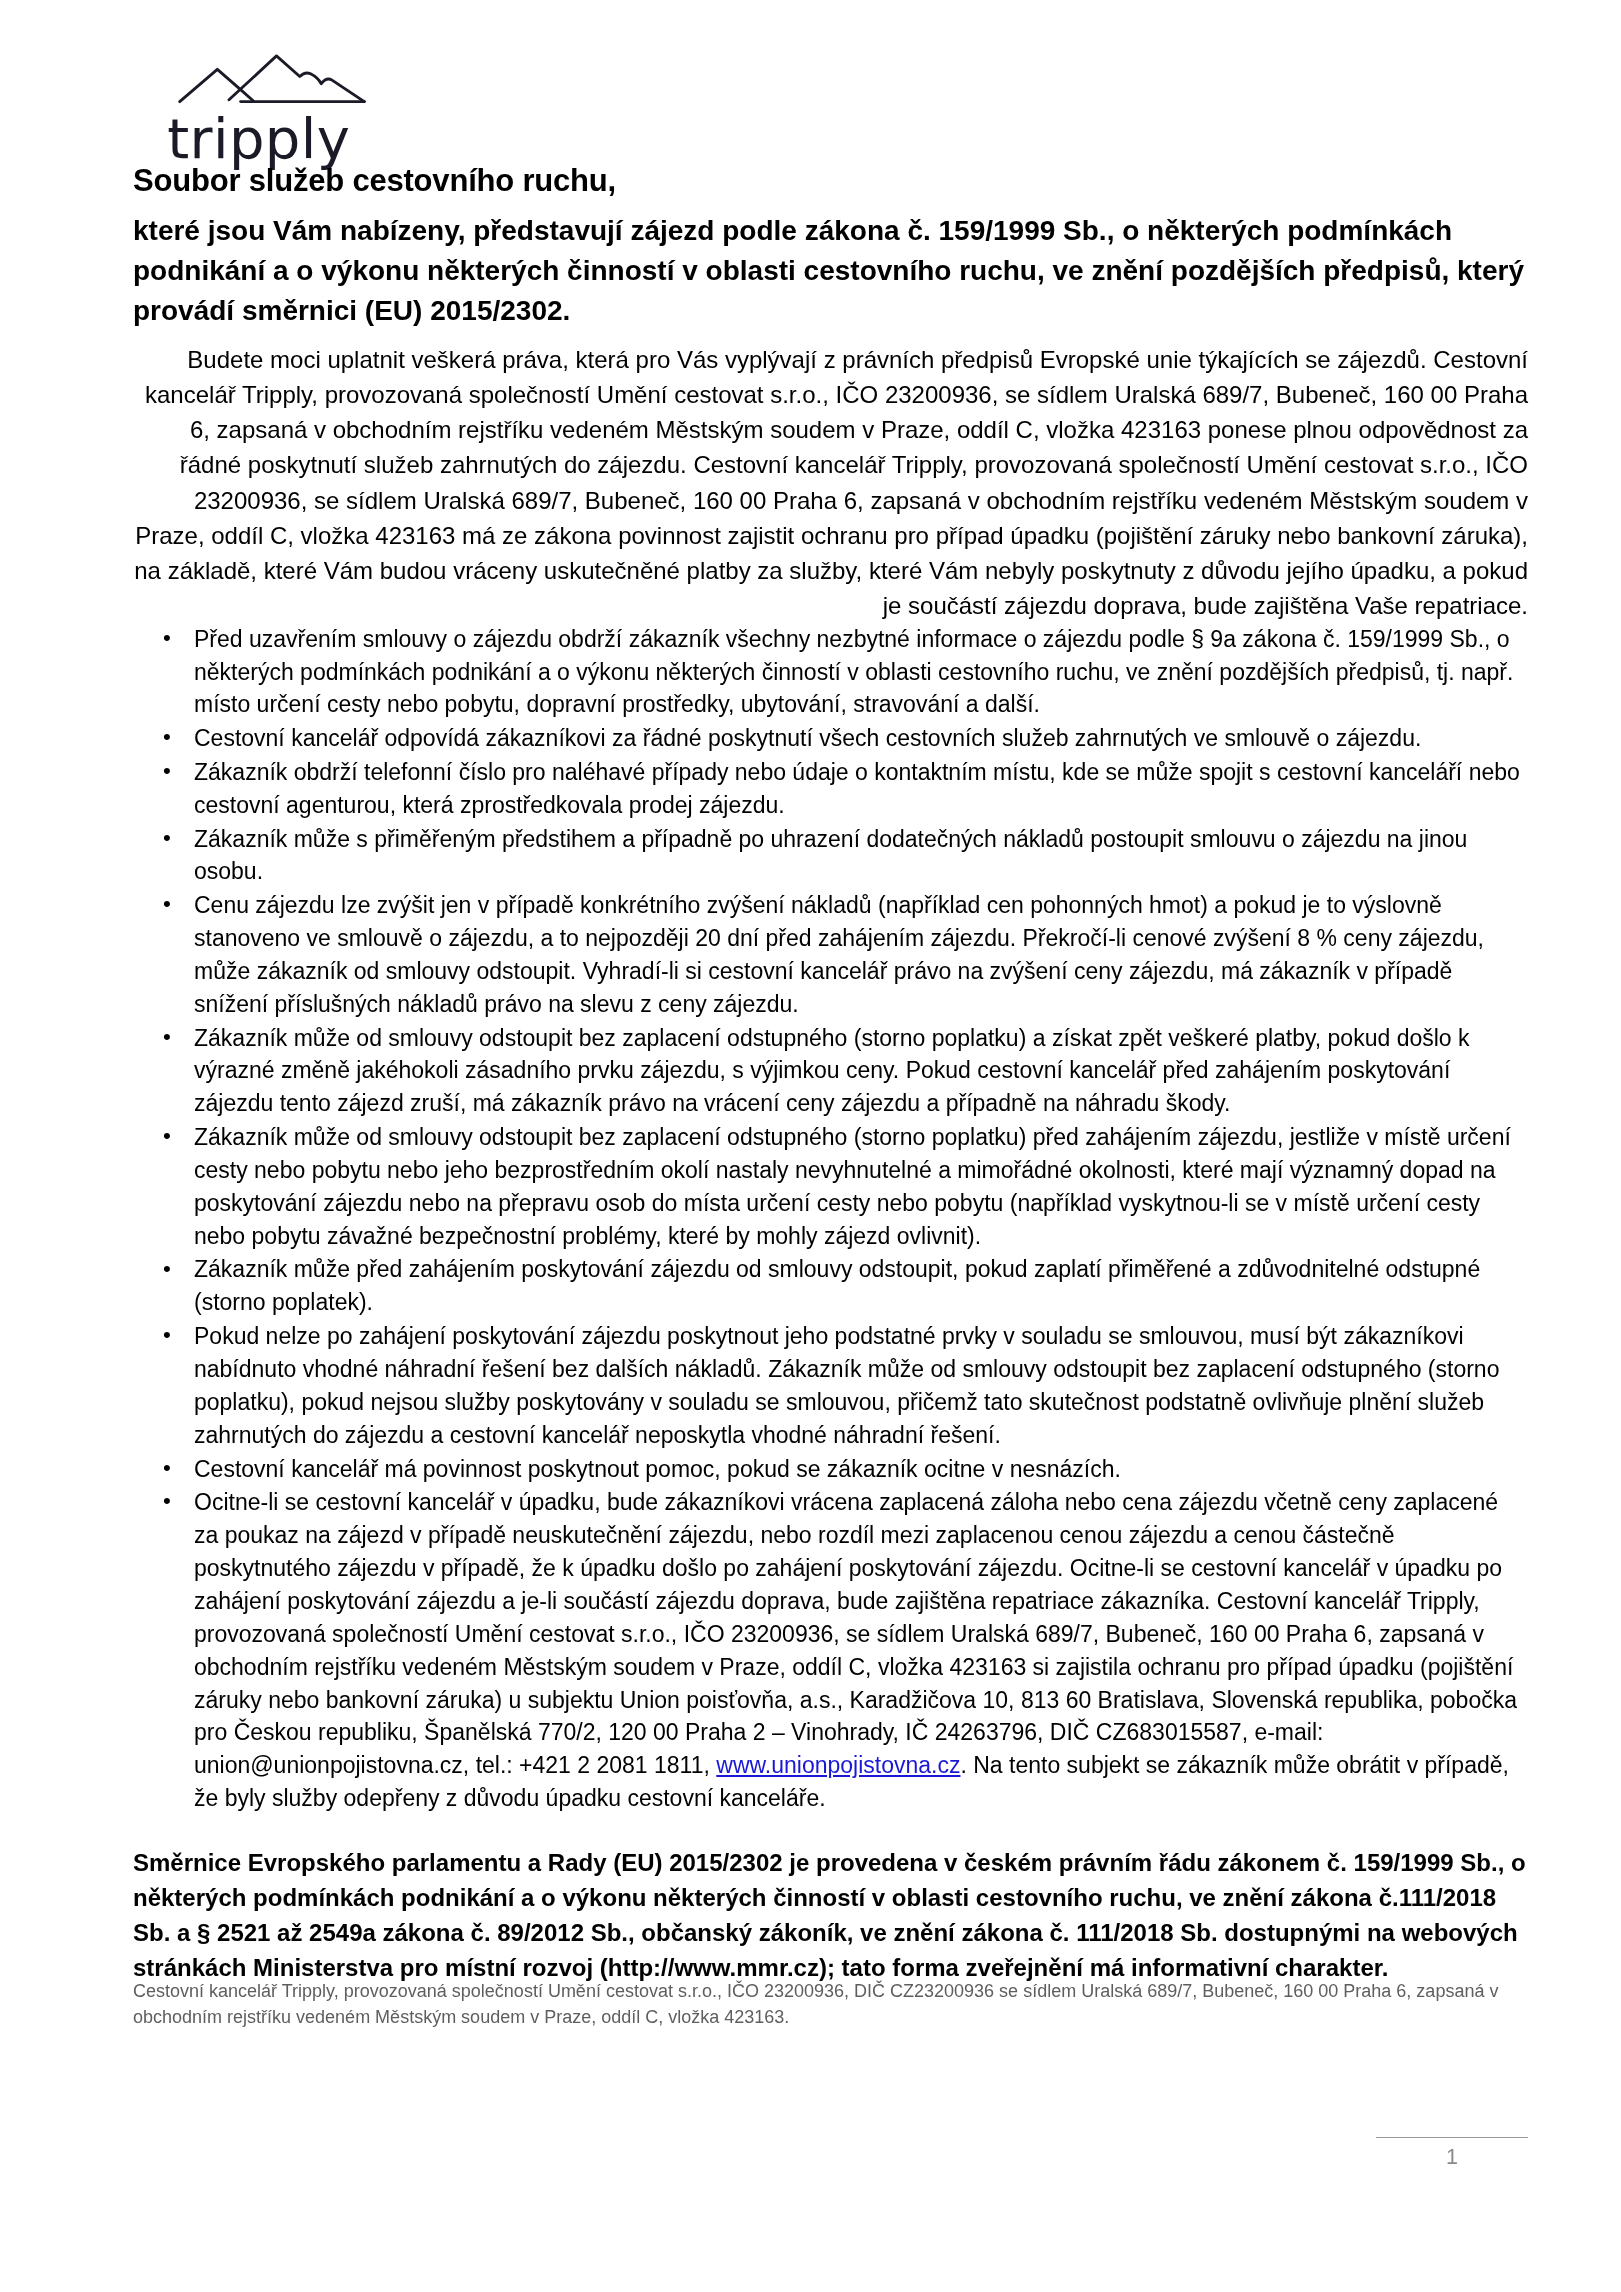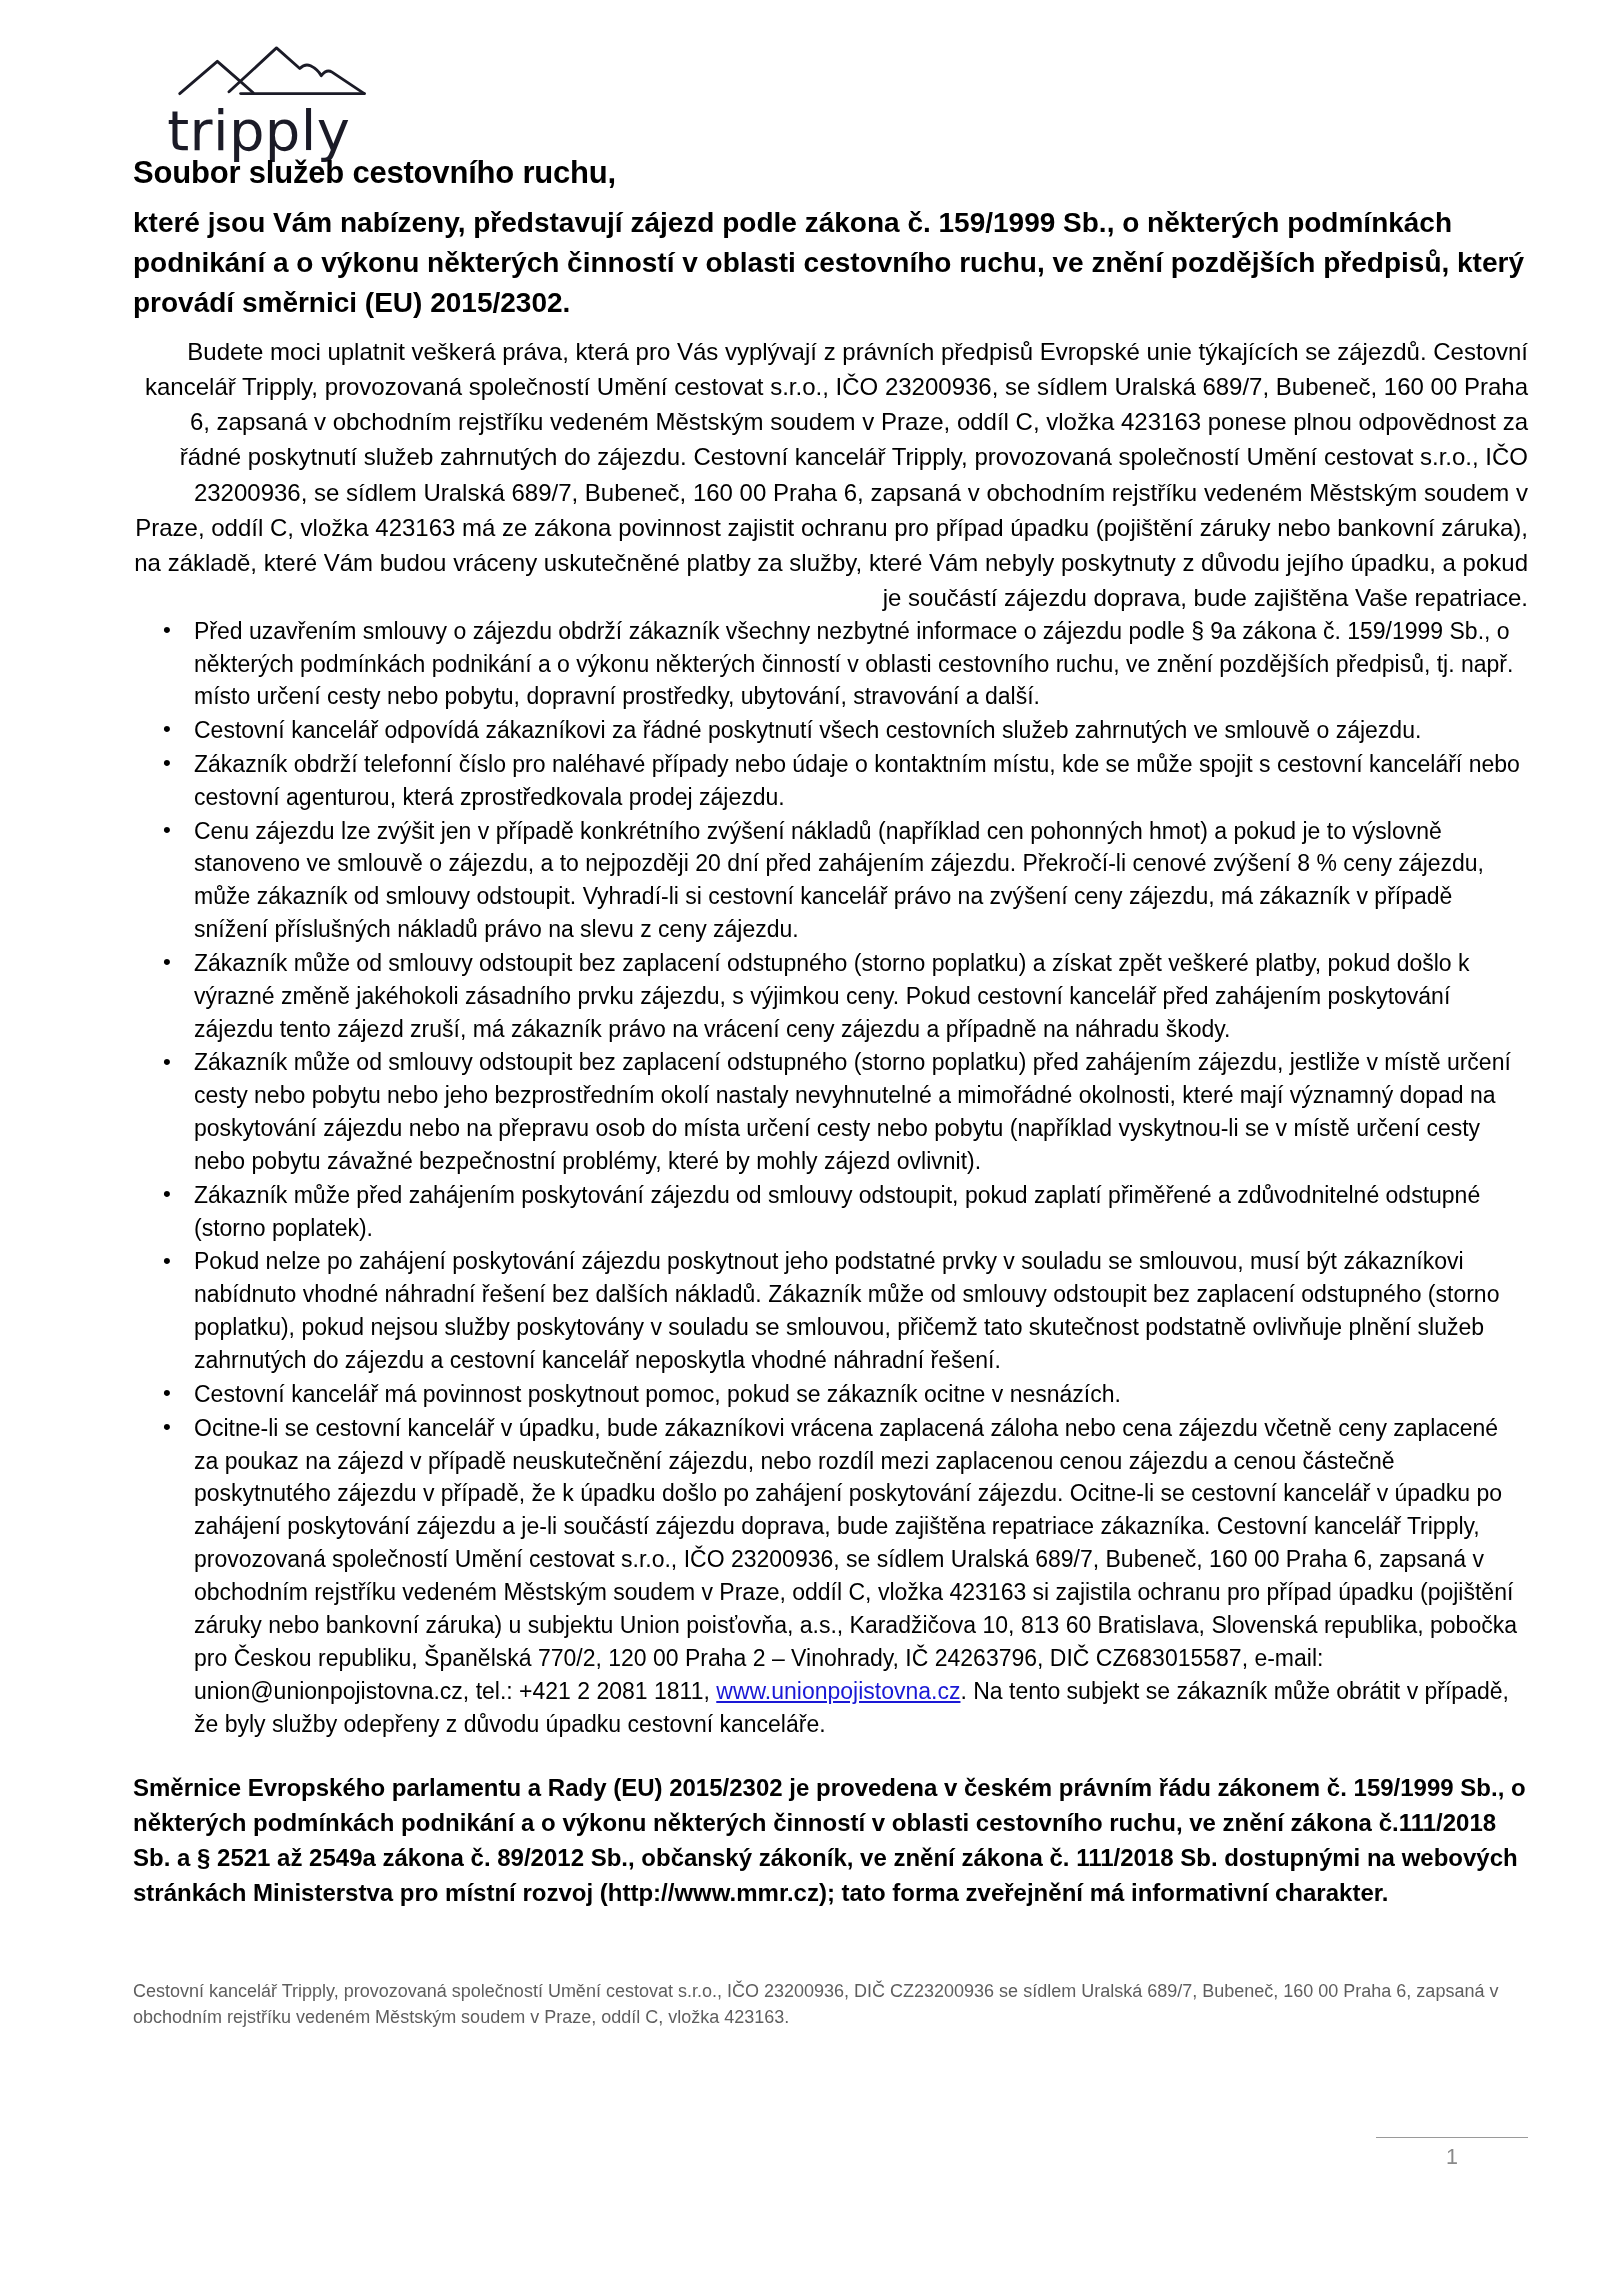--- a/index.html
+++ b/index.html
@@ -14,21 +14,21 @@
     font-family: "Liberation Sans", sans-serif;
     color: #000000;
     position: relative;
     overflow: hidden;
   }
   .page {
     position: relative;
     width: 1622px;
     height: 2206px;
     box-sizing: border-box;
-    padding: 0 94px 0 133px;
+    padding: 8px 94px 0 133px;
   }
 
   
   .logo-block {
     padding-top: 38px;
     padding-left: 27px;
     height: 143px;
     box-sizing: border-box;
   }
   .logo-wrap {
@@ -174,20 +174,21 @@
   <h1 class="doc-title">Soubor služeb cestovního ruchu,</h1>
   <div class="subtitle">které jsou Vám nabízeny, představují zájezd podle zákona č. 159/1999 Sb., o některých podmínkách podnikání a o výkonu některých činností v oblasti cestovního ruchu, ve znění pozdějších předpisů, který provádí směrnici (EU) 2015/2302.</div>
 
   <p class="body-text">Budete moci uplatnit veškerá práva, která pro Vás vyplývají z právních předpisů Evropské unie týkajících se zájezdů. Cestovní kancelář Tripply, provozovaná společností Umění cestovat s.r.o., IČO 23200936, se sídlem Uralská 689/7, Bubeneč, 160 00 Praha 6, zapsaná v obchodním rejstříku vedeném Městským soudem v Praze, oddíl C, vložka 423163 ponese plnou odpovědnost za řádné poskytnutí služeb zahrnutých do zájezdu. Cestovní kancelář Tripply, provozovaná společností Umění cestovat s.r.o., IČO 23200936, se sídlem Uralská 689/7, Bubeneč, 160 00 Praha 6, zapsaná v obchodním rejstříku vedeném Městským soudem v Praze, oddíl C, vložka 423163 má ze zákona povinnost zajistit ochranu pro případ úpadku (pojištění záruky nebo bankovní záruka), na základě, které Vám budou vráceny uskutečněné platby za služby, které Vám nebyly poskytnuty z důvodu jejího úpadku, a pokud je součástí zájezdu doprava, bude zajištěna Vaše repatriace.</p>
 
 
   <ul class="bullets">
     <li>Před uzavřením smlouvy o zájezdu obdrží zákazník všechny nezbytné informace o zájezdu podle § 9a zákona č. 159/1999 Sb., o některých podmínkách podnikání a o výkonu některých činností v oblasti cestovního ruchu, ve znění pozdějších předpisů, tj. např. místo určení cesty nebo pobytu, dopravní prostředky, ubytování, stravování a další.</li>
     <li>Cestovní kancelář odpovídá zákazníkovi za řádné poskytnutí všech cestovních služeb zahrnutých ve smlouvě o zájezdu.</li>
     <li>Zákazník obdrží telefonní číslo pro naléhavé případy nebo údaje o kontaktním místu, kde se může spojit s cestovní kanceláří nebo cestovní agenturou, která zprostředkovala prodej zájezdu.</li>
+    <li class="li-sm">Zákazník může s přiměřeným předstihem a případně po uhrazení dodatečných nákladů postoupit smlouvu o zájezdu na jinou osobu.</li>
     <li>Cenu zájezdu lze zvýšit jen v případě konkrétního zvýšení nákladů (například cen pohonných hmot) a pokud je to výslovně stanoveno ve smlouvě o zájezdu, a to nejpozději 20 dní před zahájením zájezdu. Překročí-li cenové zvýšení 8 % ceny zájezdu, může zákazník od smlouvy odstoupit. Vyhradí-li si cestovní kancelář právo na zvýšení ceny zájezdu, má zákazník v případě snížení příslušných nákladů právo na slevu z ceny zájezdu.</li>
     <li>Zákazník může od smlouvy odstoupit bez zaplacení odstupného (storno poplatku) a získat zpět veškeré platby, pokud došlo k výrazné změně jakéhokoli zásadního prvku zájezdu, s výjimkou ceny. Pokud cestovní kancelář před zahájením poskytování zájezdu tento zájezd zruší, má zákazník právo na vrácení ceny zájezdu a případně na náhradu škody.</li>
     <li>Zákazník může od smlouvy odstoupit bez zaplacení odstupného (storno poplatku) před zahájením zájezdu, jestliže v místě určení cesty nebo pobytu nebo jeho bezprostředním okolí nastaly nevyhnutelné a mimořádné okolnosti, které mají významný dopad na poskytování zájezdu nebo na přepravu osob do místa určení cesty nebo pobytu (například vyskytnou-li se v místě určení cesty nebo pobytu závažné bezpečnostní problémy, které by mohly zájezd ovlivnit).</li>
     <li>Zákazník může před zahájením poskytování zájezdu od smlouvy odstoupit, pokud zaplatí přiměřené a zdůvodnitelné odstupné (storno poplatek).</li>
     <li>Pokud nelze po zahájení poskytování zájezdu poskytnout jeho podstatné prvky v souladu se smlouvou, musí být zákazníkovi nabídnuto vhodné náhradní řešení bez dalších nákladů. Zákazník může od smlouvy odstoupit bez zaplacení odstupného (storno poplatku), pokud nejsou služby poskytovány v souladu se smlouvou, přičemž tato skutečnost podstatně ovlivňuje plnění služeb zahrnutých do zájezdu a cestovní kancelář neposkytla vhodné náhradní řešení.</li>
     <li>Cestovní kancelář má povinnost poskytnout pomoc, pokud se zákazník ocitne v nesnázích.</li>
     <li><span>Ocitne-li se cestovní kancelář v úpadku, bude zákazníkovi vrácena zaplacená záloha nebo cena zájezdu včetně ceny zaplacené za poukaz na zájezd v případě neuskutečnění zájezdu, nebo rozdíl mezi zaplacenou cenou zájezdu a cenou částečně poskytnutého zájezdu v případě, že k úpadku došlo po zahájení poskytování zájezdu. Ocitne-li se cestovní kancelář v úpadku po zahájení poskytování zájezdu a je-li součástí zájezdu doprava, bude zajištěna repatriace zákazníka. Cestovní kancelář Tripply, provozovaná společností Umění cestovat s.r.o., IČO 23200936, se sídlem Uralská 689/7, Bubeneč, 160 00 Praha 6, zapsaná v obchodním rejstříku vedeném Městským soudem v Praze, oddíl C, vložka 423163 si zajistila ochranu pro případ úpadku (pojištění záruky nebo bankovní záruka) u subjektu Union poisťovňa, a.s., Karadžičova 10, 813 60 Bratislava, Slovenská republika, pobočka pro Českou republiku, Španělská 770/2, 120 00 Praha 2 – Vinohrady, IČ 24263796, DIČ CZ683015587, e-mail: union@unionpojistovna.cz, tel.: +421 2 2081 1811, </span><a class="link" href="#">www.unionpojistovna.cz</a><span>. Na tento subjekt se zákazník může obrátit v případě, že byly služby odepřeny z důvodu úpadku cestovní kanceláře.</span></li>
   </ul>
 
   <p class="closing">Směrnice Evropského parlamentu a Rady (EU) 2015/2302 je provedena v českém právním řádu zákonem č. 159/1999 Sb., o některých podmínkách podnikání a o výkonu některých činností v oblasti cestovního ruchu, ve znění zákona č.111/2018 Sb. a § 2521 až 2549a zákona č. 89/2012 Sb., občanský zákoník, ve znění zákona č. 111/2018 Sb. dostupnými na webových stránkách Ministerstva pro místní rozvoj (http://www.mmr.cz); tato forma zveřejnění má informativní charakter.</p>

